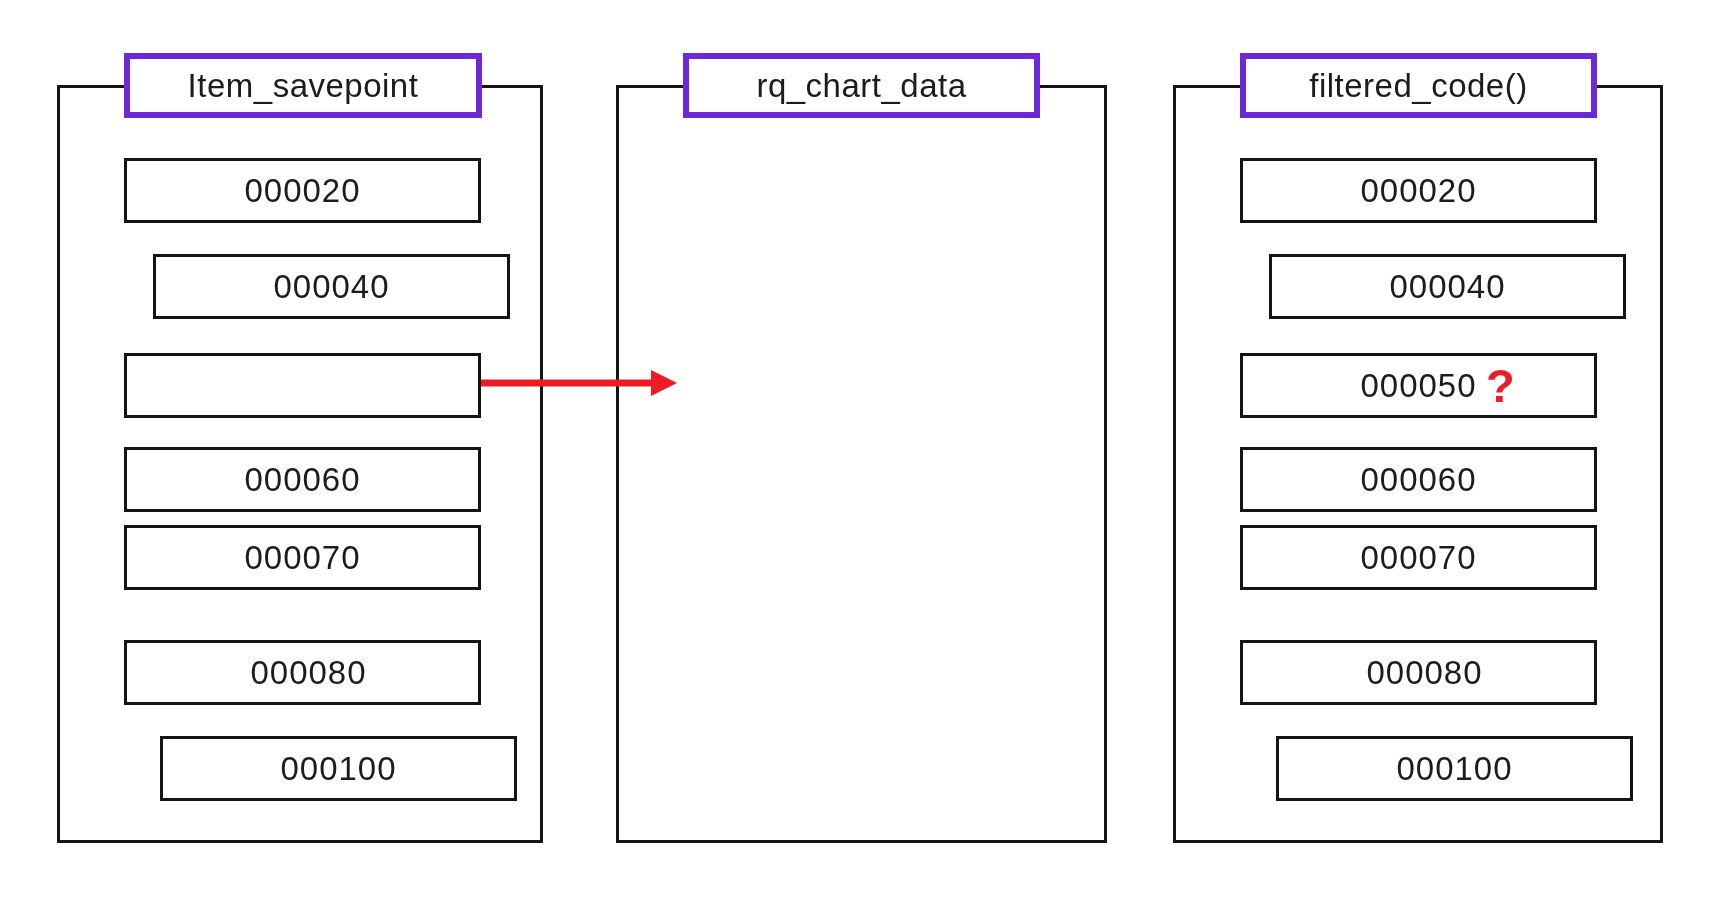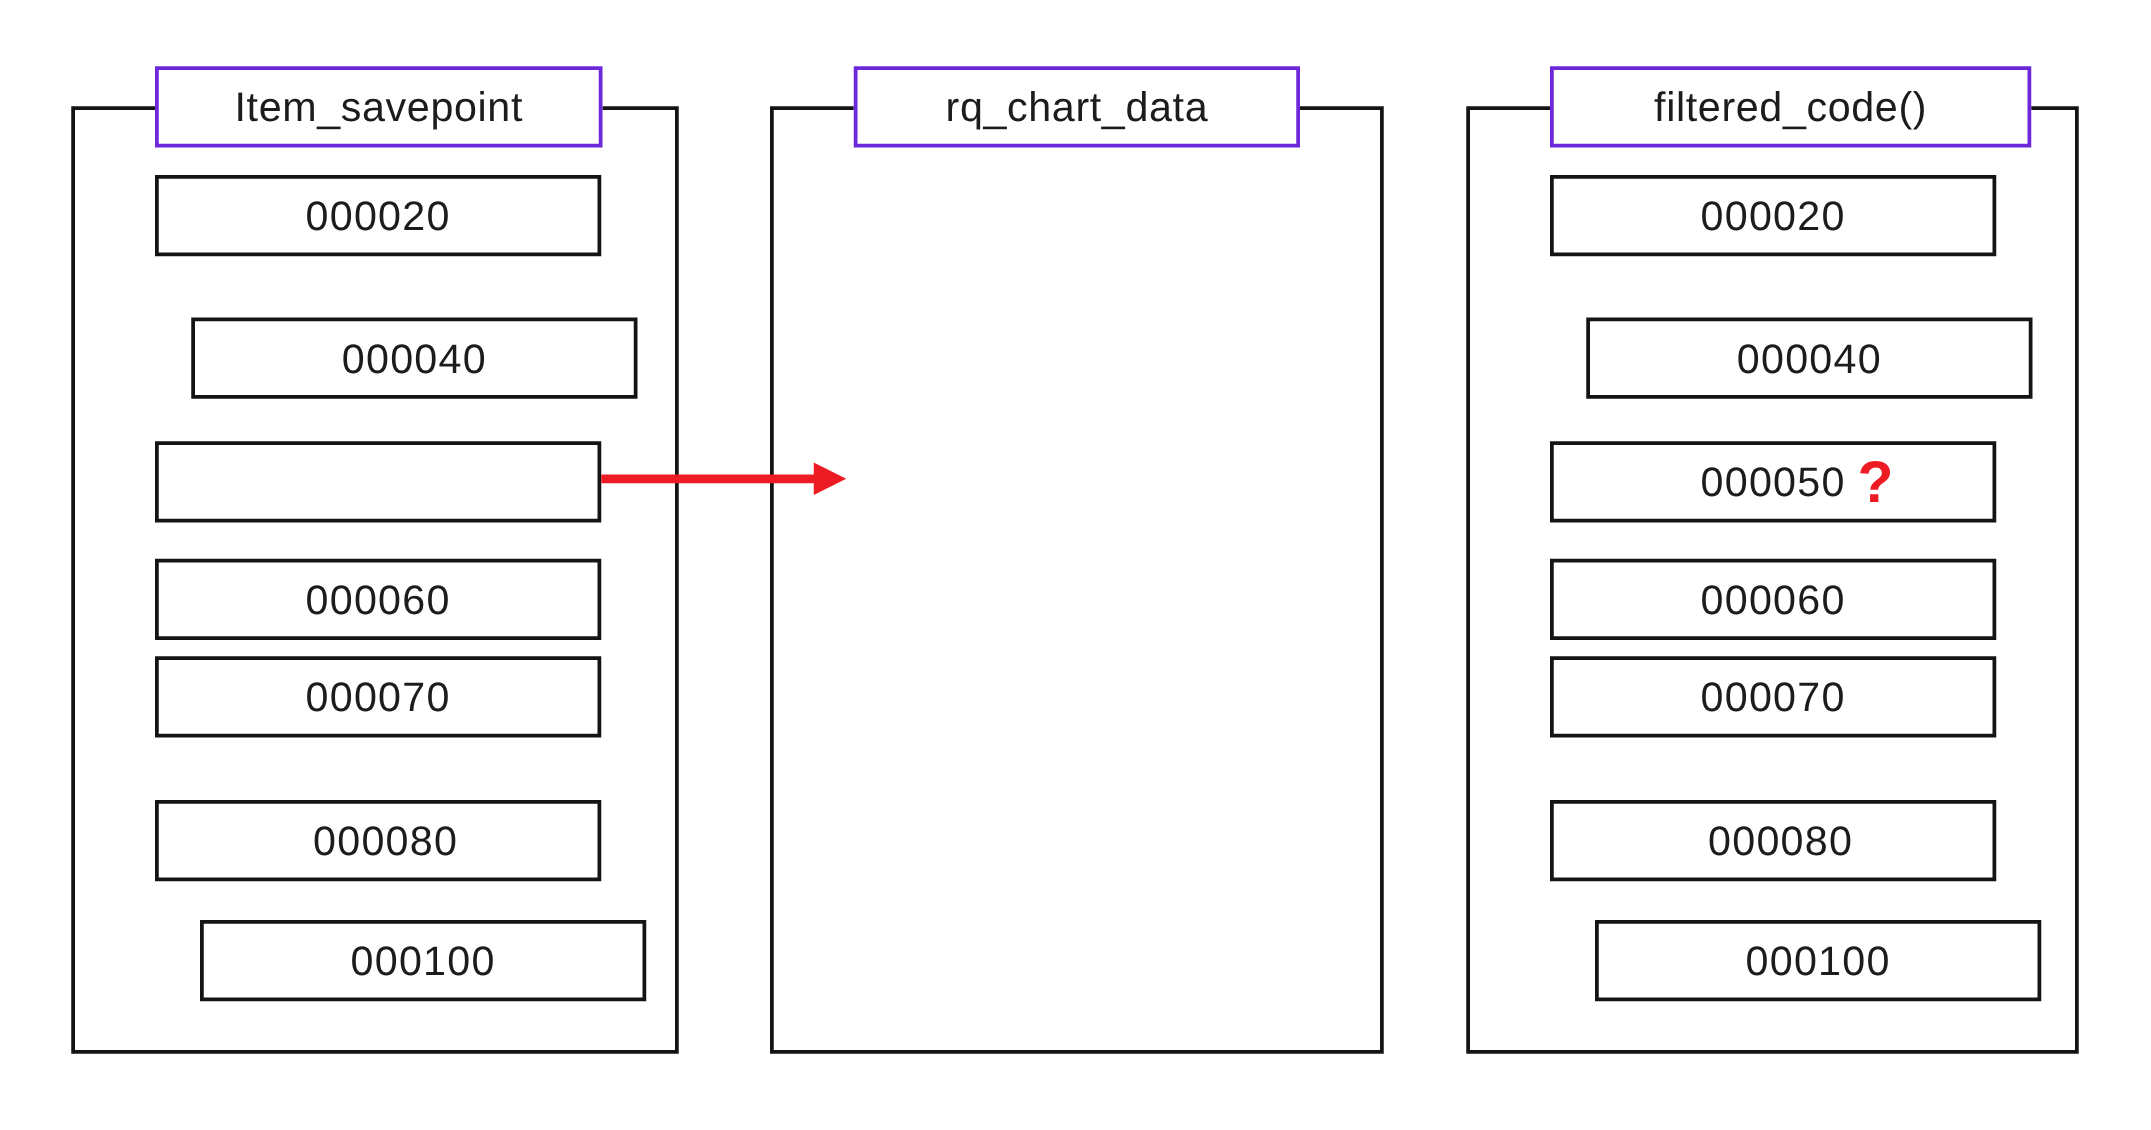--- a/index.html
+++ b/index.html
@@ -17,21 +17,21 @@
     overflow: hidden;
   }
   .outer-container {
     position: absolute;
     border: 3px solid #141414;
     background: #ffffff;
     box-sizing: border-box;
   }
   .title-box {
     position: absolute;
-    border: 3px solid #6d28d9;
+    border: 6px solid #6d28d9;
     background: #ffffff;
     box-sizing: border-box;
     display: flex;
     align-items: center;
     justify-content: center;
     font-size: 33px;
     letter-spacing: 0.5px;
   }
   .item-box {
     position: absolute;
@@ -46,24 +46,24 @@
   }
   
   .col-left  .outer-container { left: 57px;   top: 85px; width: 486px; height: 758px; }
   .col-left  .title-box       { left: 124px;  top: 53px; width: 358px; height: 65px; }
   .col-left  .item-box        { left: 124px;  width: 357px; height: 65px; }
 
   .col-mid   .outer-container { left: 616px;  top: 85px; width: 491px; height: 758px; }
   .col-mid   .title-box       { left: 683px;  top: 53px; width: 357px; height: 65px; text-align: right; }
 
   .col-right .outer-container { left: 1173px; top: 85px; width: 490px; height: 758px; }
-  .col-right .title-box       { left: 1240px; top: 53px; width: 385px; height: 65px; }
+  .col-right .title-box       { left: 1240px; top: 53px; width: 357px; height: 65px; }
   .col-right .item-box        { left: 1240px; width: 357px; height: 65px; }
 
-  .row-0 { top: 140px; }
+  .row-0 { top: 158px; }
   .row-1 { top: 254px; margin-left: 29px; }
   .row-2 { top: 335px; margin-top: 18px; }
   .row-3 { top: 447px; }
   .row-4 { top: 525px; justify-content: center; }
   .row-5 { top: 640px; padding-left: 12px; }
   .row-6 { top: 736px; margin-left: 36px; }
 
   .q-mark {
     position: absolute;
     left: 243px;

